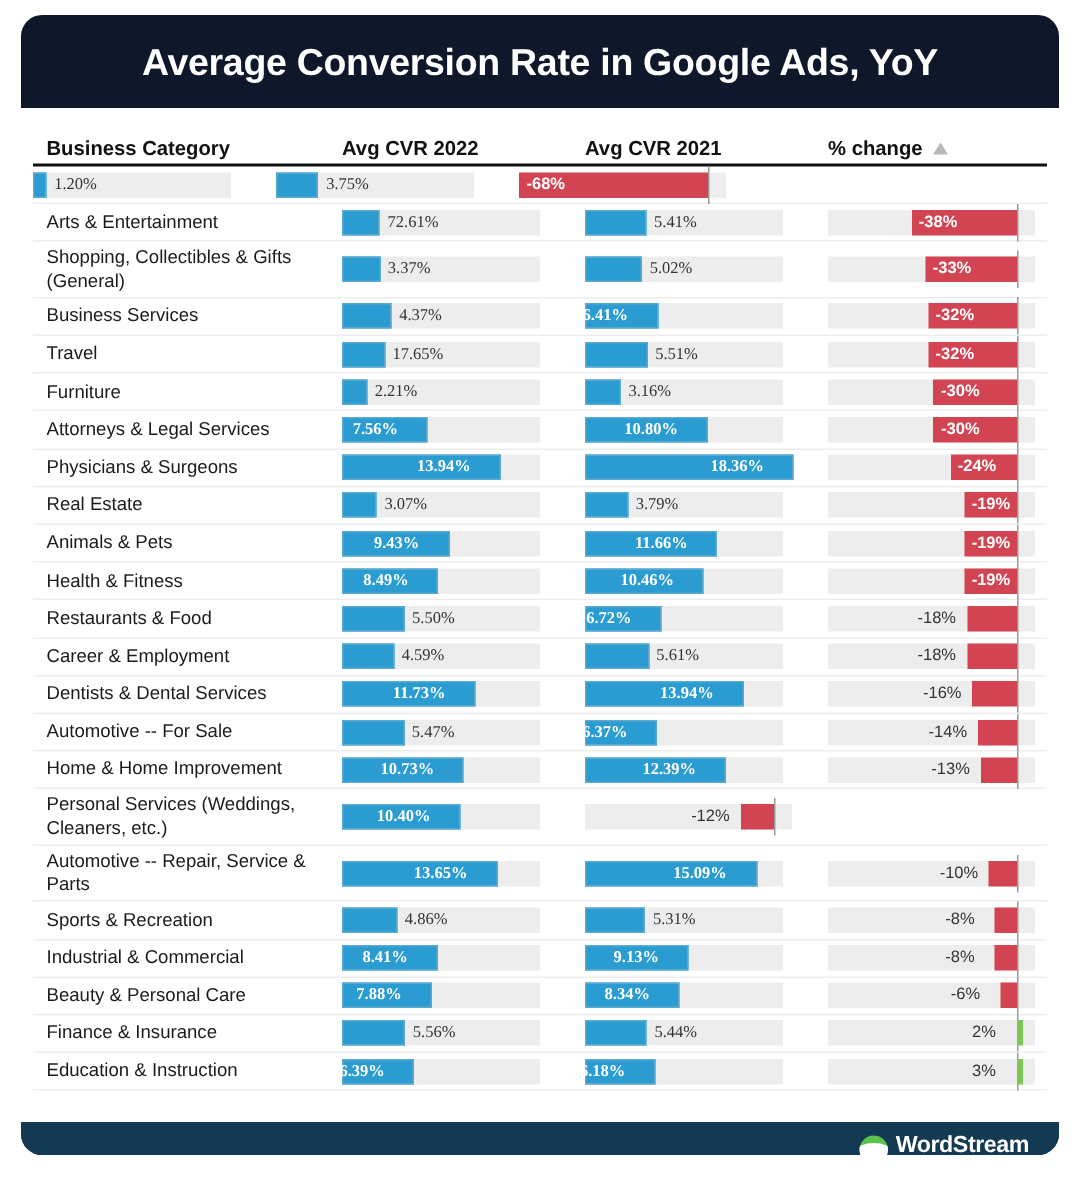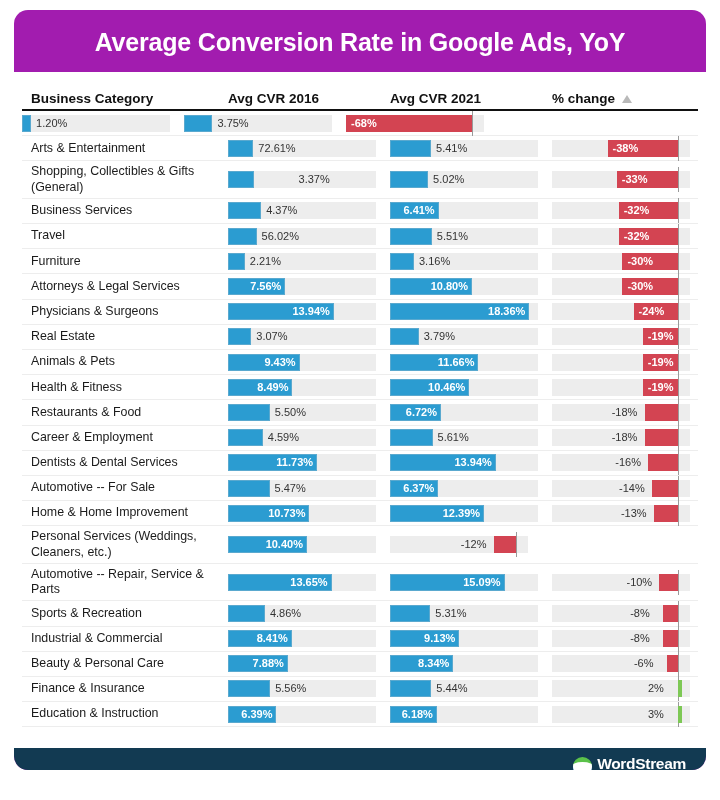--- a/index.html
+++ b/index.html
@@ -13,21 +13,21 @@
     font-family: "Liberation Sans", sans-serif;
     overflow: hidden;
   }
 
   .card {
     position: absolute;
     left: 14px;
     top: 10px;
     width: 692px;
     height: 760px;
-    background: #a21caf;
+    background: #0f172a;
     border-radius: 14px;
     box-sizing: border-box;
     overflow: hidden;
   }
 
   .card-title {
     height: 56px;
     line-height: 56px;
     text-align: center;
     color: #ffffff;
@@ -142,21 +142,22 @@
     padding-left: 9px;
     box-sizing: border-box;
     font-size: 12.4px;
     color: #1b1b1b;
     line-height: 1.25;
   }
 
   .cell-bar {
     width: 162px;
     box-sizing: border-box;
-    padding-right: 14px;
+    padding-right: 30px;
+    font-family: Liberation Serif, serif;
   }
   .track {
     position: relative;
     height: 17px;
     background: #ededed;
     width: 100%;
   }
   .fill {
     position: absolute;
     left: 0; top: 0; bottom: 0;
@@ -217,21 +218,21 @@
 <body>
 
 <div class="card">
 
   <div class="card-title">Average Conversion Rate in Google Ads, YoY</div>
 
   <div class="table-area">
 
     <div class="thead">
       <div class="th th-cat">Business Category</div>
-      <div class="th th-2022">Avg CVR 2016</div>
+      <div class="th th-2022">Avg CVR 2022</div>
       <div class="th th-2021">Avg CVR 2021</div>
       <div class="th th-chg">
         <span>% change</span>
         <span class="sort-caret"></span>
       </div>
     </div>
 
     <div id="tbody">
         <div class="row h1">
           <div class="cell-bar">
@@ -274,21 +275,21 @@
               <div class="chg-fill neg" style="left: 55.5882px; width: 70.4118px;"></div>
               <span class="chg-label inside" style="left: 60.5882px;">-38%</span>
             </div>
           </div>
         </div>
         <div class="row h2">
           <div class="cell-cat">Shopping, Collectibles &amp; Gifts (General)</div>
           <div class="cell-bar">
             <div class="track">
               <div class="fill" style="width: 25.5774px;"></div>
-              <span class="bar-label outside" style="left: 30.5774px; margin-left: 40px;">3.37%</span>
+              <span class="bar-label outside" style="left: 30.5774px;">3.37%</span>
             </div>
           </div>
           <div class="cell-bar">
             <div class="track">
               <div class="fill" style="width: 38.1005px;"></div>
               <span class="bar-label outside" style="left: 43.1005px;">5.02%</span>
             </div>
           </div>
           <div class="cell-chg">
             <div class="chg-track">
@@ -318,21 +319,21 @@
               <div class="chg-fill neg" style="left: 66.7059px; width: 59.2941px;"></div>
               <span class="chg-label inside" style="left: 71.7059px;">-32%</span>
             </div>
           </div>
         </div>
         <div class="row h1">
           <div class="cell-cat">Travel</div>
           <div class="cell-bar">
             <div class="track">
               <div class="fill" style="width: 28.6133px;"></div>
-              <span class="bar-label outside" style="left: 33.6133px;">56.02%</span>
+              <span class="bar-label outside" style="left: 33.6133px;">17.65%</span>
             </div>
           </div>
           <div class="cell-bar">
             <div class="track">
               <div class="fill" style="width: 41.8195px;"></div>
               <span class="bar-label outside" style="left: 46.8195px;">5.51%</span>
             </div>
           </div>
           <div class="cell-chg">
             <div class="chg-track">

